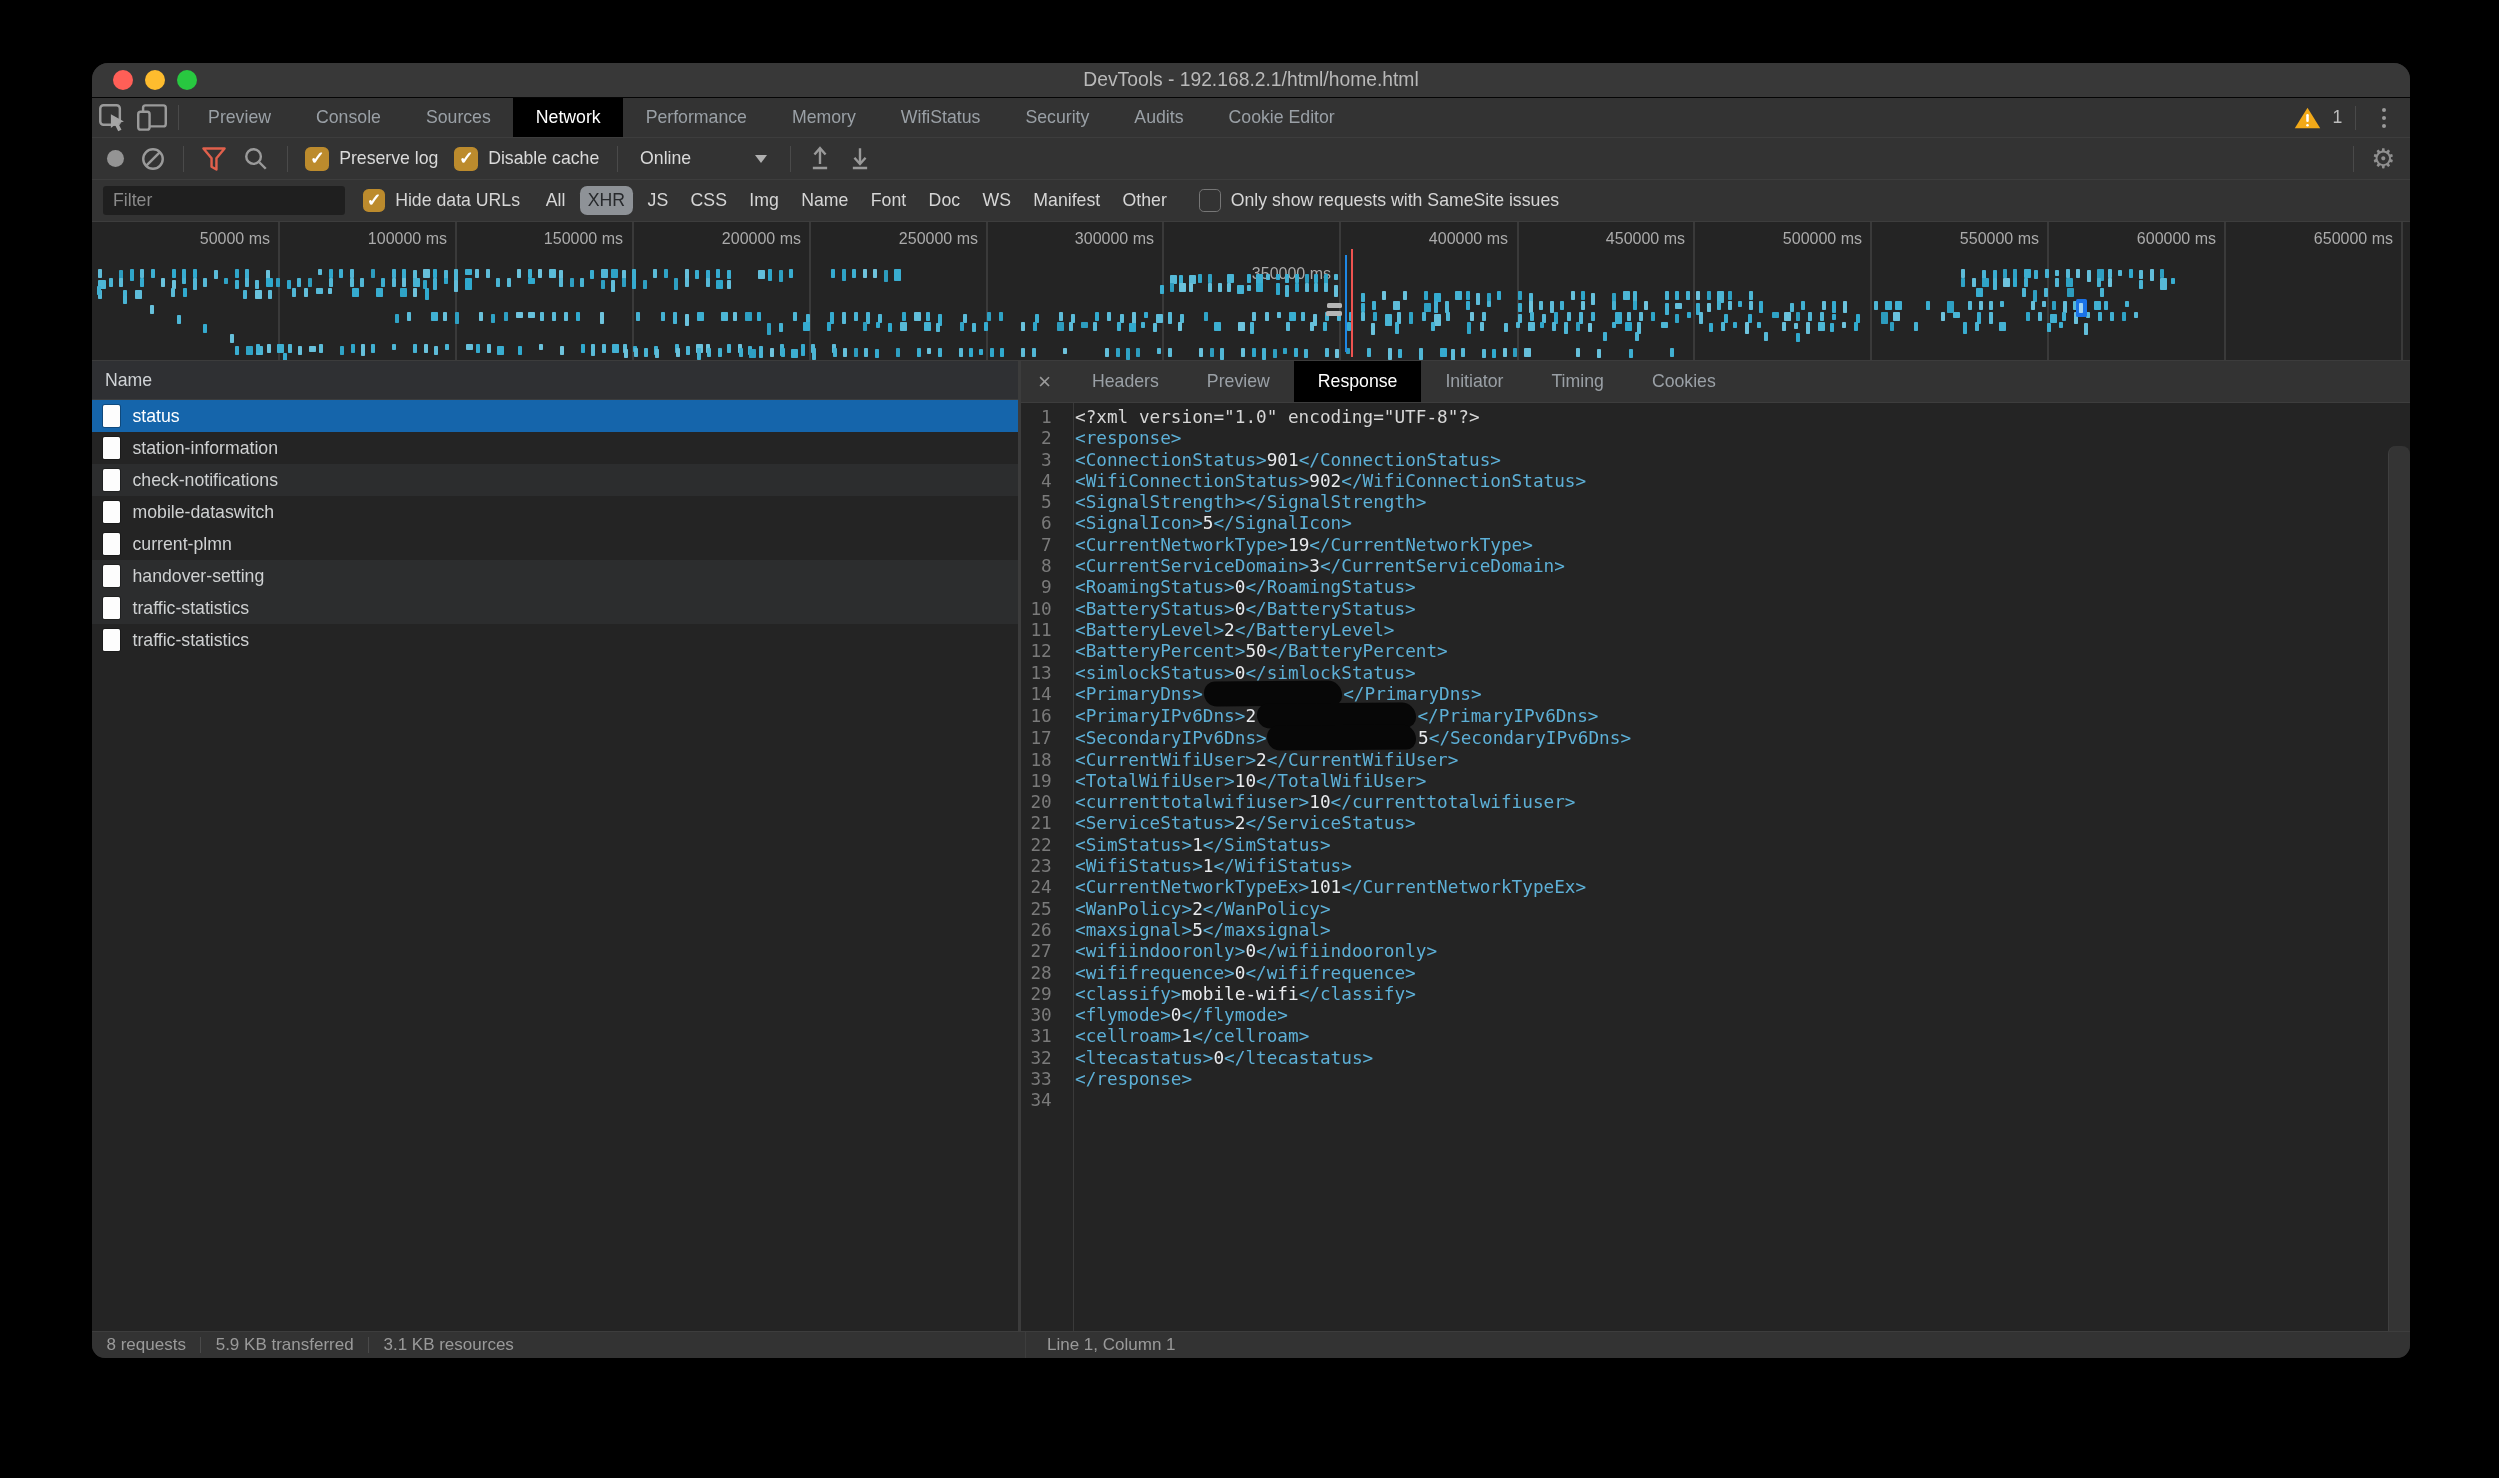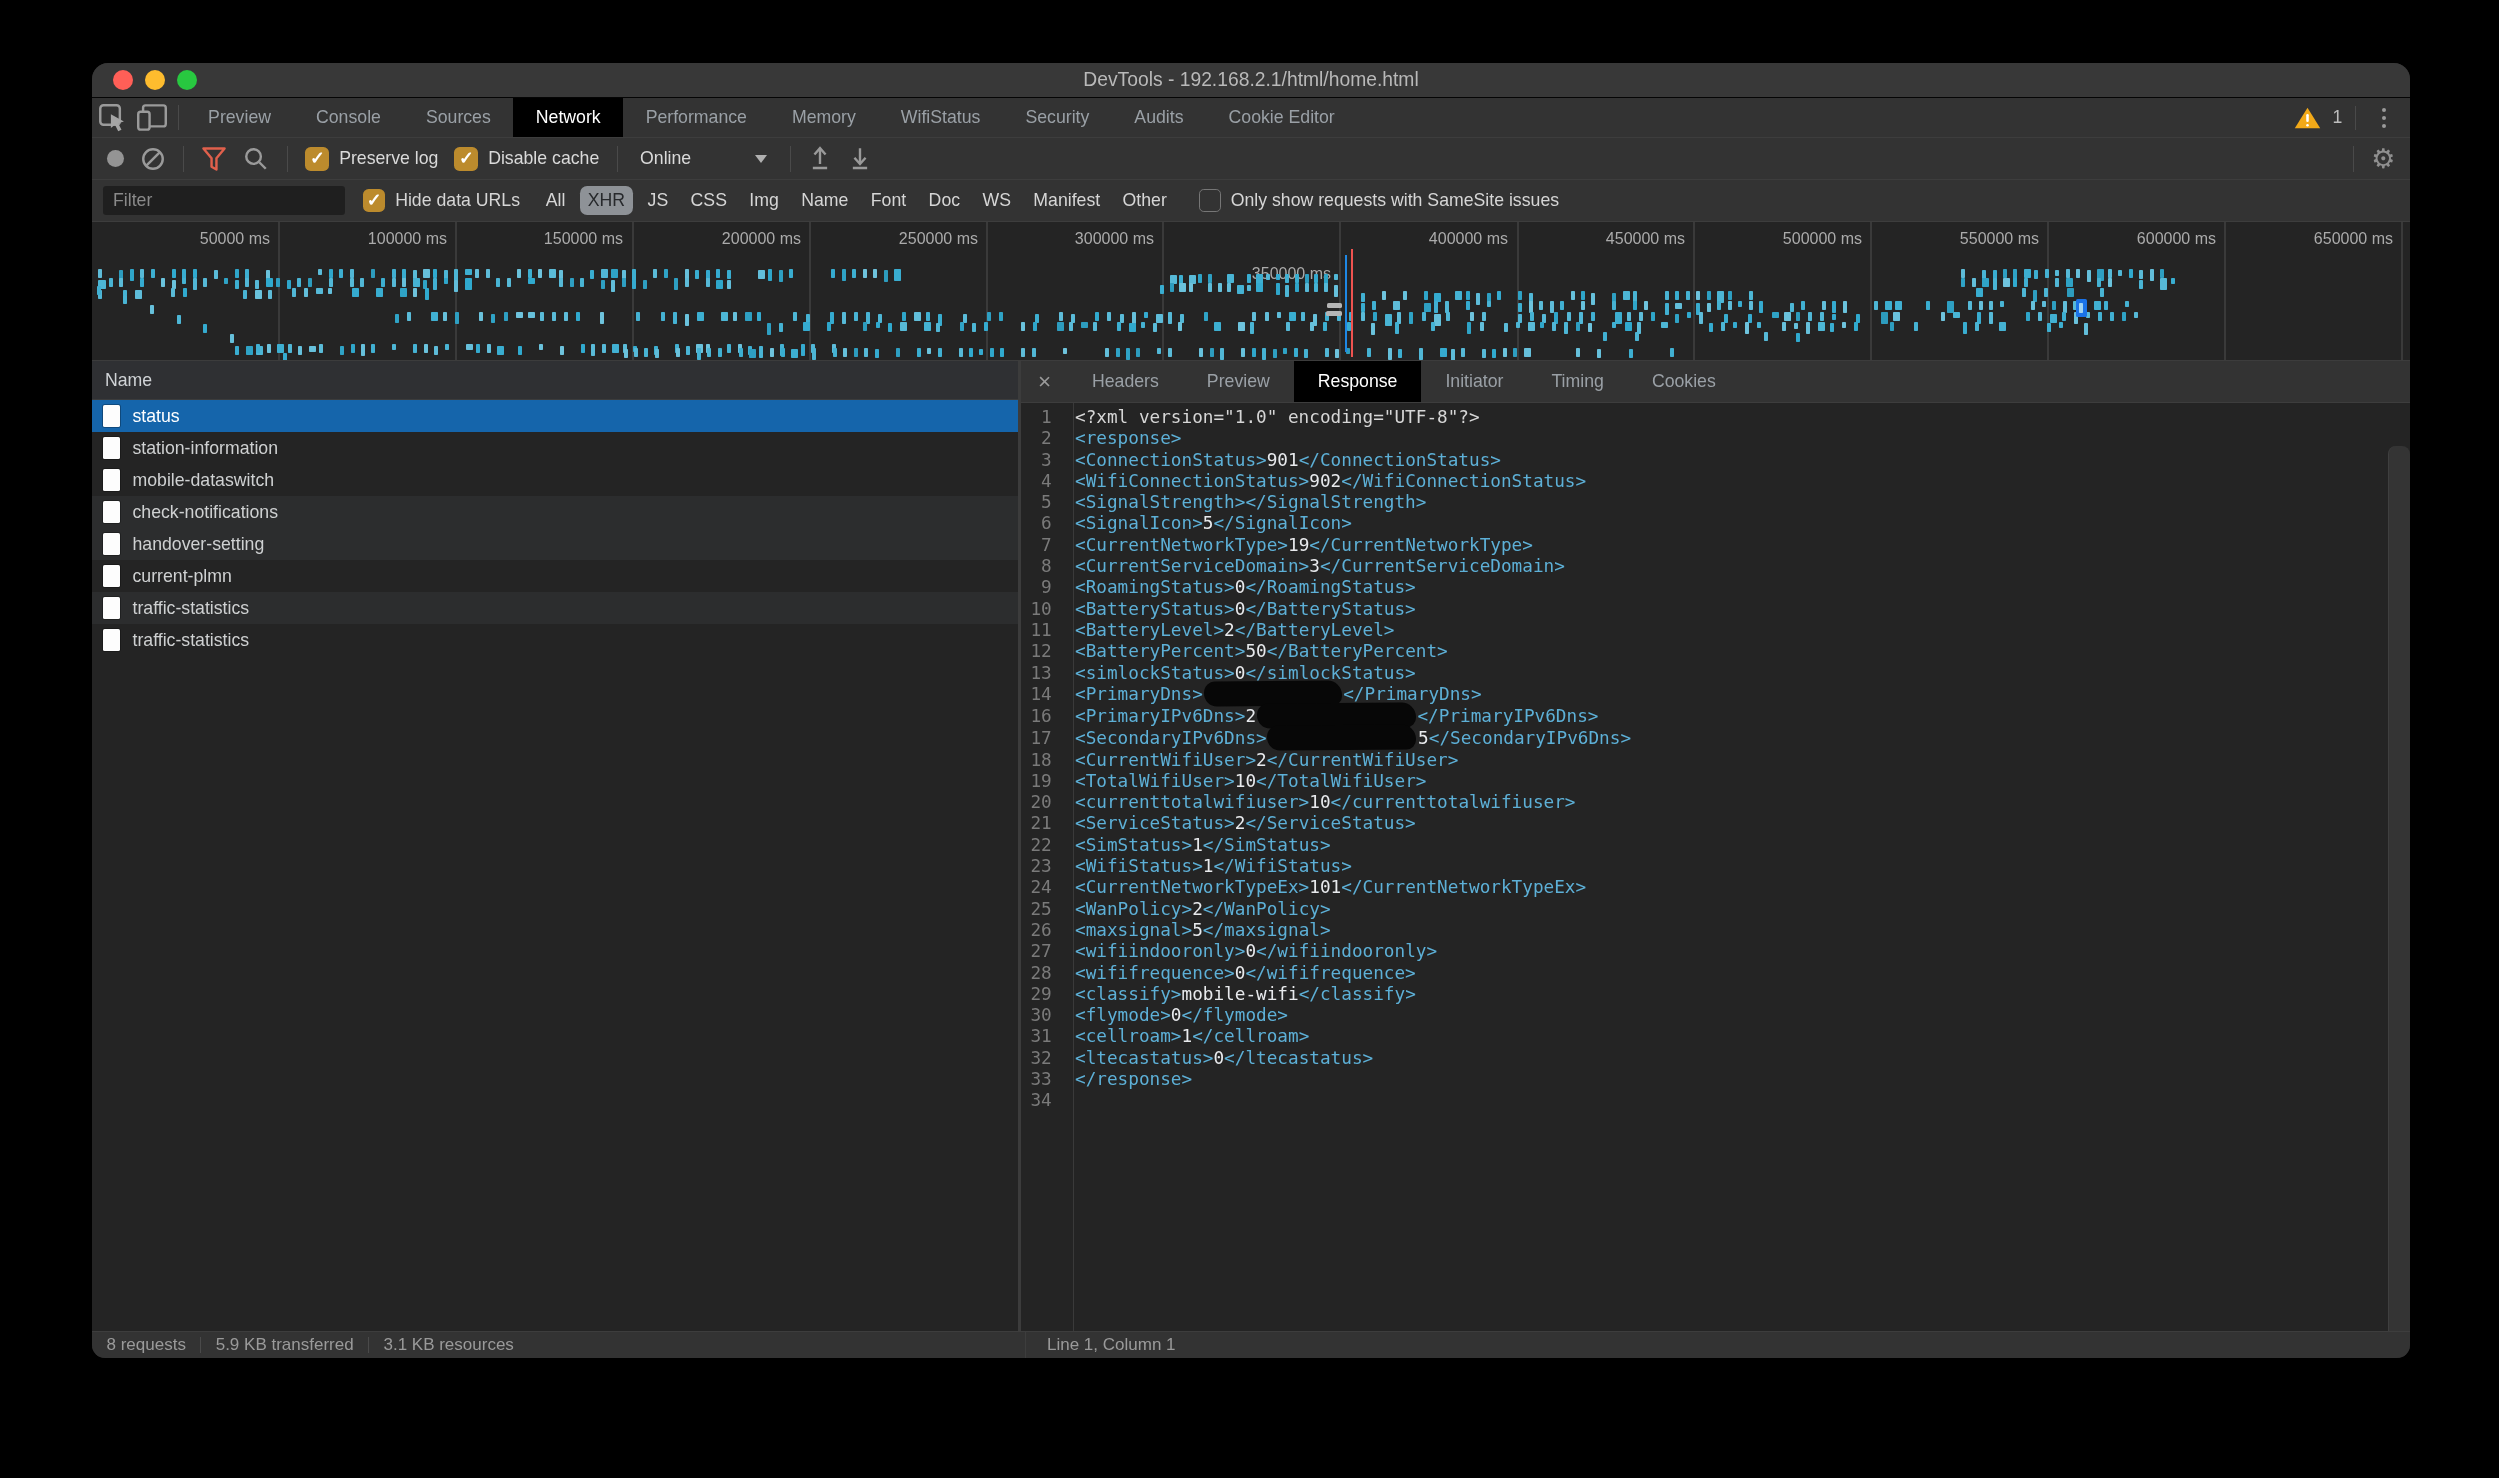--- a/index.html
+++ b/index.html
@@ -849,35 +849,35 @@
       <div class="name-header">Name</div>
       <div id="req-rows">
           <div class="req-row odd selected">
             <span class="doc-icon"></span>
             <span>status</span>
           </div>
           <div class="req-row">
             <span class="doc-icon"></span>
             <span>station-information</span>
           </div>
+          <div class="req-row odd">
+            <span class="doc-icon"></span>
+            <span>check-notifications</span>
+          </div>
           <div class="req-row">
             <span class="doc-icon"></span>
             <span>mobile-dataswitch</span>
           </div>
-          <div class="req-row odd">
+          <div class="req-row">
             <span class="doc-icon"></span>
-            <span>check-notifications</span>
+            <span>current-plmn</span>
           </div>
           <div class="req-row odd">
             <span class="doc-icon"></span>
             <span>handover-setting</span>
-          </div>
-          <div class="req-row">
-            <span class="doc-icon"></span>
-            <span>current-plmn</span>
           </div>
           <div class="req-row odd">
             <span class="doc-icon"></span>
             <span>traffic-statistics</span>
           </div>
           <div class="req-row">
             <span class="doc-icon"></span>
             <span>traffic-statistics</span>
           </div>
         </div>

